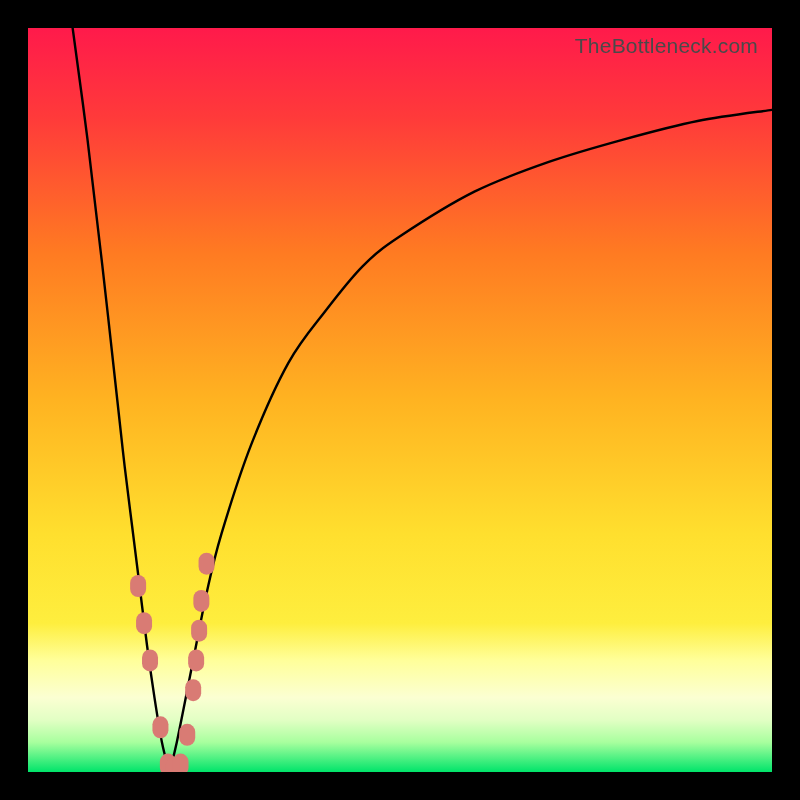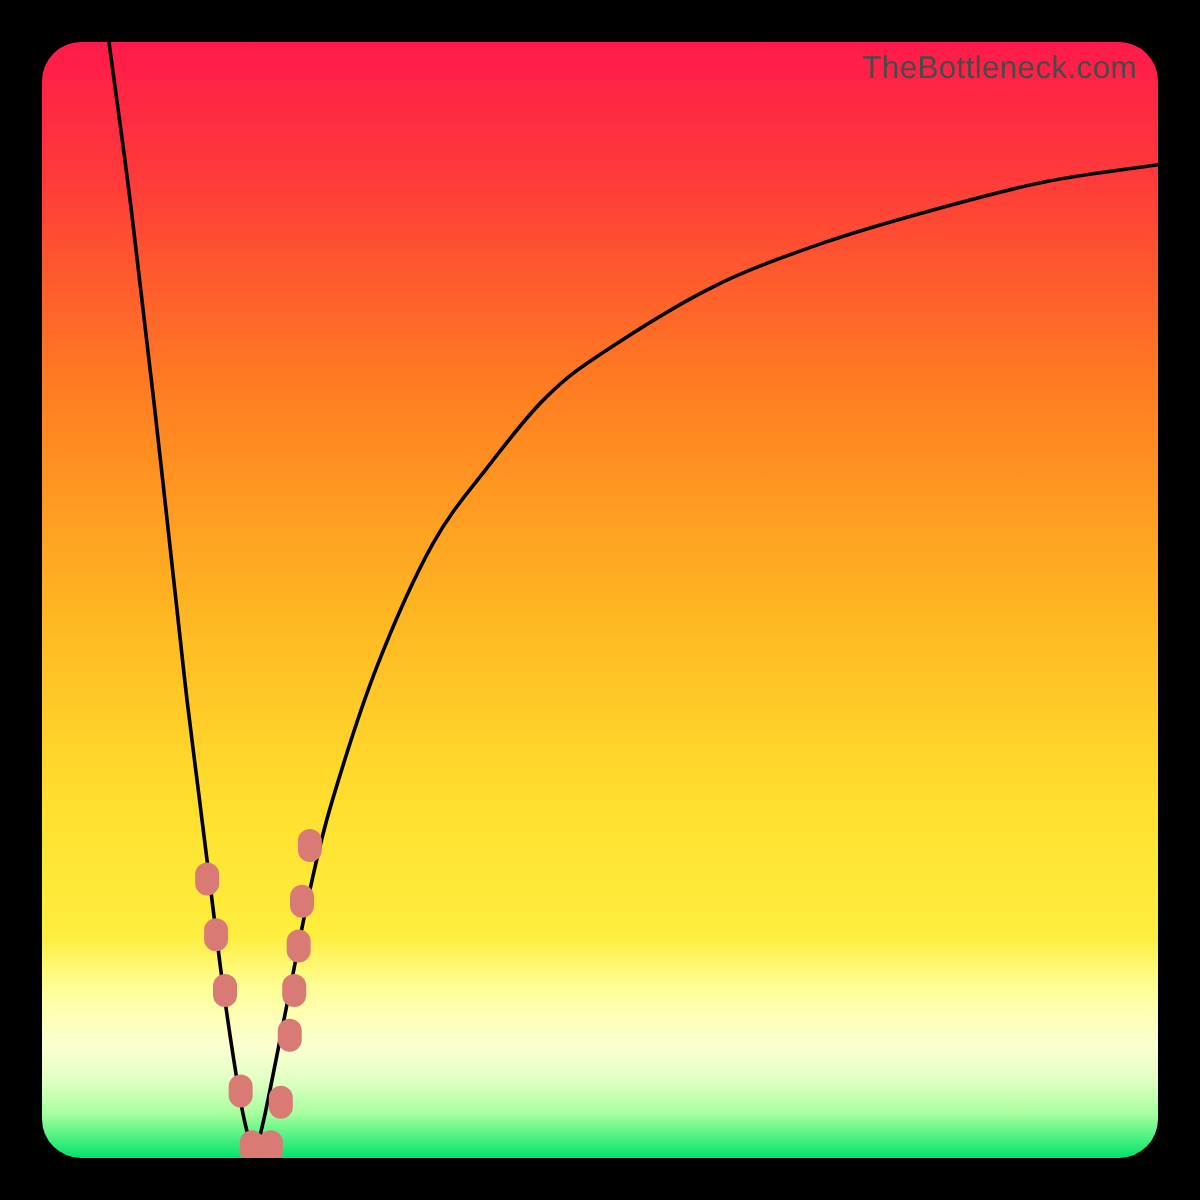--- a/index.html
+++ b/index.html
@@ -17,21 +17,20 @@
     width: 800px; height: 800px;
     background: #000;
   }
   .plot {
     position: absolute;
     left: 28px;
     top: 28px;
     width: 744px;
     height: 744px;
     overflow: hidden;
-    border-radius: 26px;
   }
   .gradient {
     position: absolute;
     left: 0; top: 0;
     width: 100%; height: 100%;
   }
   .watermark {
     position: absolute;
     top: 6px;
     right: 14px;

